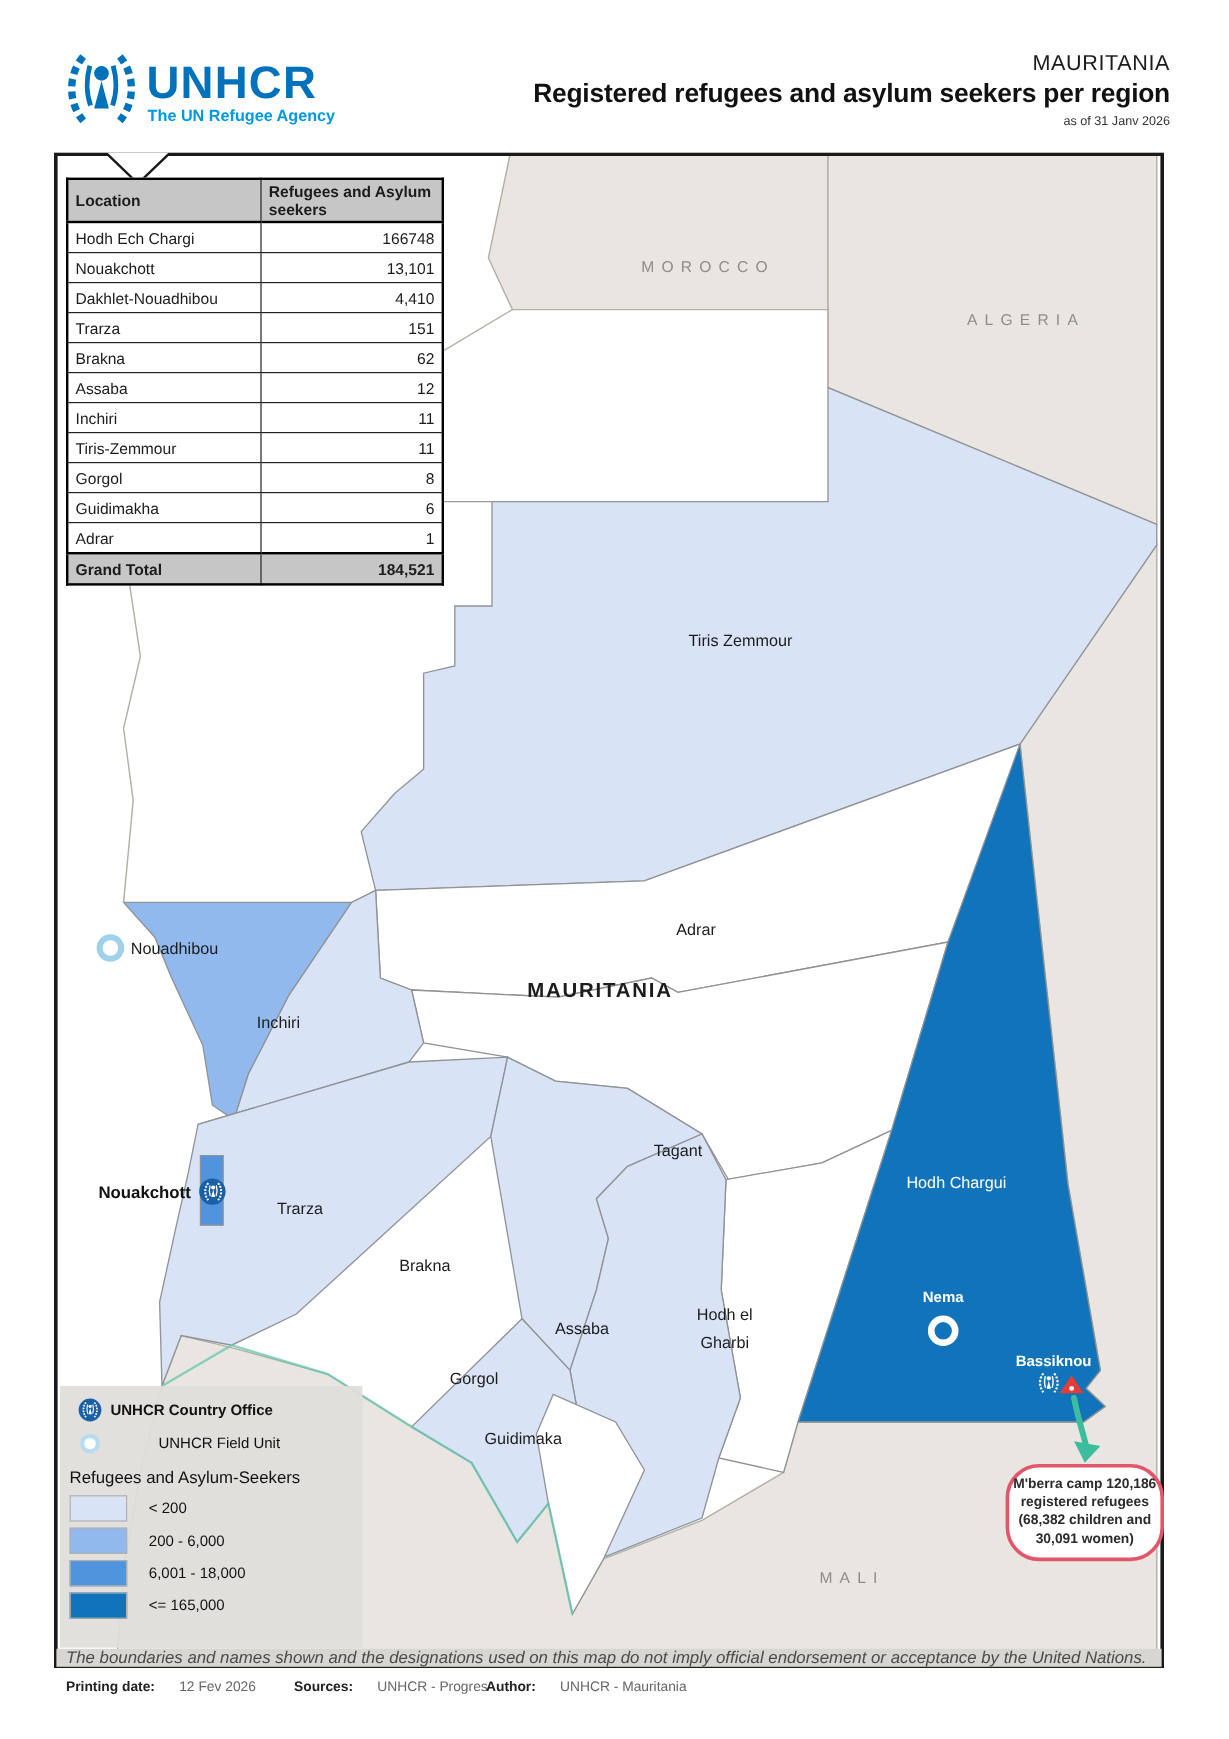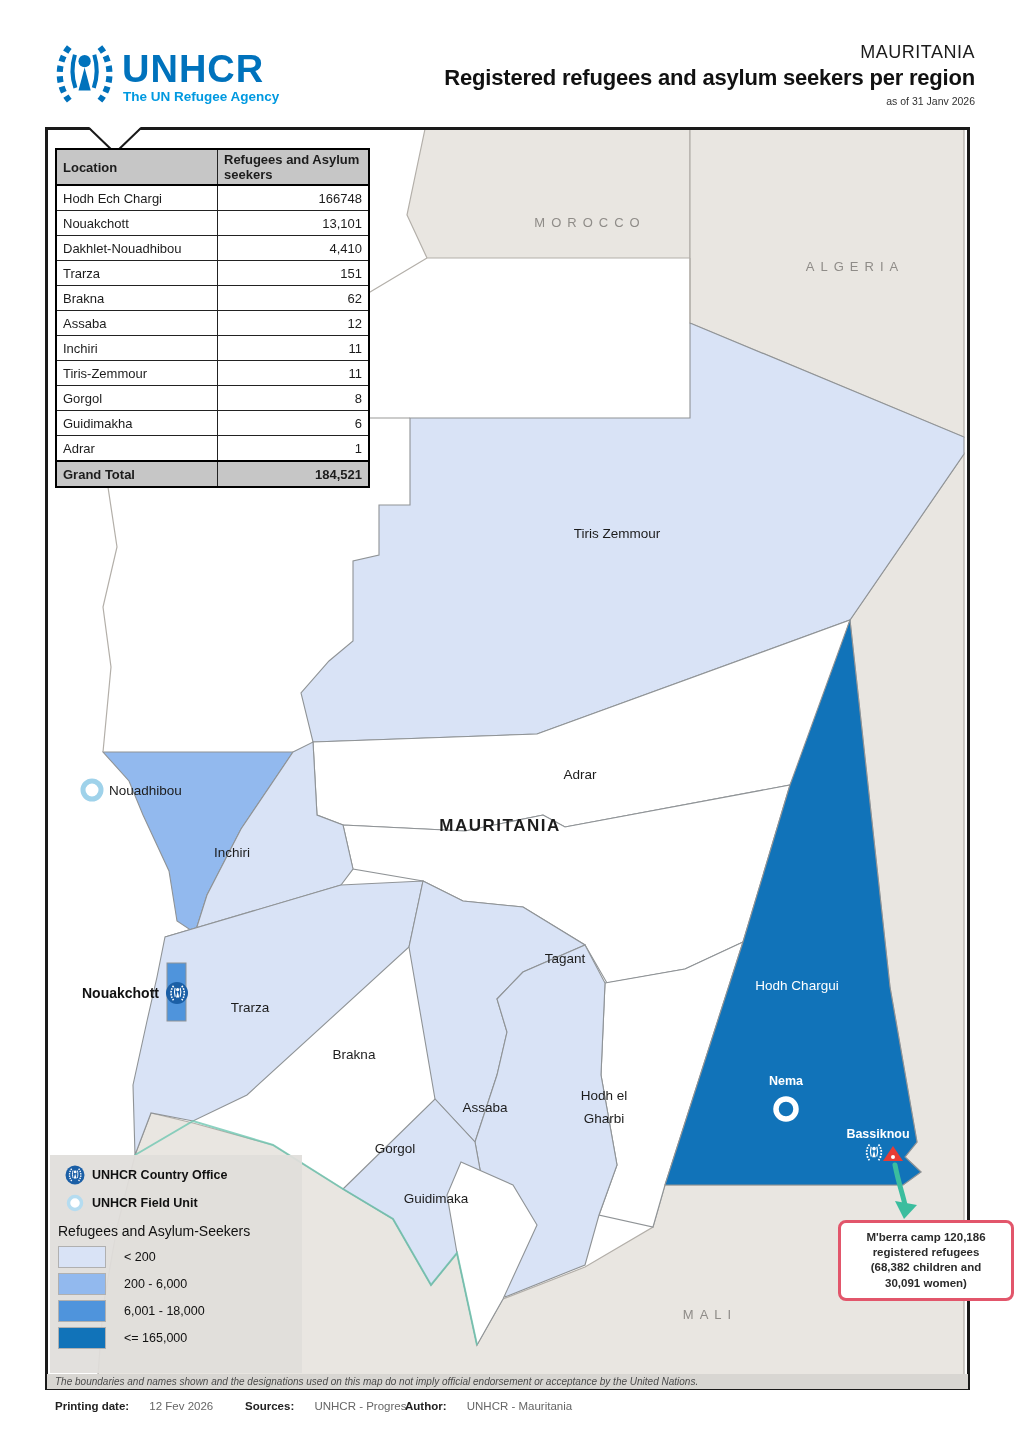--- a/index.html
+++ b/index.html
@@ -26,34 +26,34 @@
   #datatable tr.hdr td{background:#c6c6c6;font-weight:700;border-bottom:2px solid #000;}
   #datatable td.num{text-align:right;}
   #datatable tr.total td{background:#c6c6c6;font-weight:700;border-top:2px solid #000;}
   #datatable td.loc{width:148px;margin-top:12px;}
   
   #legend{position:absolute;left:50px;top:1155px;width:252px;height:218px;
           background:rgba(224,222,218,.93);padding:6px 0 0 8px;box-sizing:border-box;}
   .leg-row{display:flex;align-items:center;height:28px;}
   .leg-ico{width:34px;display:flex;justify-content:center;}
   .leg-lab{font-size:12.5px;font-weight:700;color:#111;}
-  .leg-lab.light{font-weight:700;}
+  .leg-lab.light{font-weight:400;margin-left:40px;}
   #leg-ranges-title{font-size:14px;color:#111;margin:6px 0 4px 0;}
   .sw-row{display:flex;align-items:center;height:27px;}
   .sw{width:46px;height:20px;border:1px solid #b0b0b0;margin-right:18px;}
   .sw.c1{background:#d9e3f6;} .sw.c2{background:#92b9ee;}
   .sw.c3{background:#4f94dc;} .sw.c4{background:#1173b9;}
   .sw-lab{font-size:12.5px;color:#111;}
   
-  #callout{position:absolute;left:838px;top:1220px;width:126px;padding:7px 22px;
-           background:#fff;border:3px solid #e2566b;border-radius:8px;text-align:center;
+  #callout{position:absolute;left:838px;top:1220px;width:126px;padding:7px 0;
+           background:#fff;border:3px solid #e2566b;border-radius:28px;text-align:center;
            font-size:11.5px;font-weight:700;color:#2b2b2b;line-height:1.32;}
   
   #disclaimer{position:absolute;left:47px;top:1374px;width:921px;height:15px;background:#d8d6d2;
-              font-size:10px;font-style:italic;color:#4a4a4a;line-height:15px;padding-left:8px;
+              font-size:14px;font-style:italic;color:#4a4a4a;line-height:15px;padding-left:8px;
               box-sizing:border-box;white-space:nowrap;overflow:hidden;}
   #footer{position:absolute;left:0;top:1400px;width:1024px;font-size:11.5px;}
   .f-item{position:absolute;white-space:nowrap;}
   .f-lab{font-weight:700;color:#222;margin-top:24px;}
   .f-val{color:#666;margin-left:17px;}
 </style>
 </head>
 <body>
 
 <div id="page">

